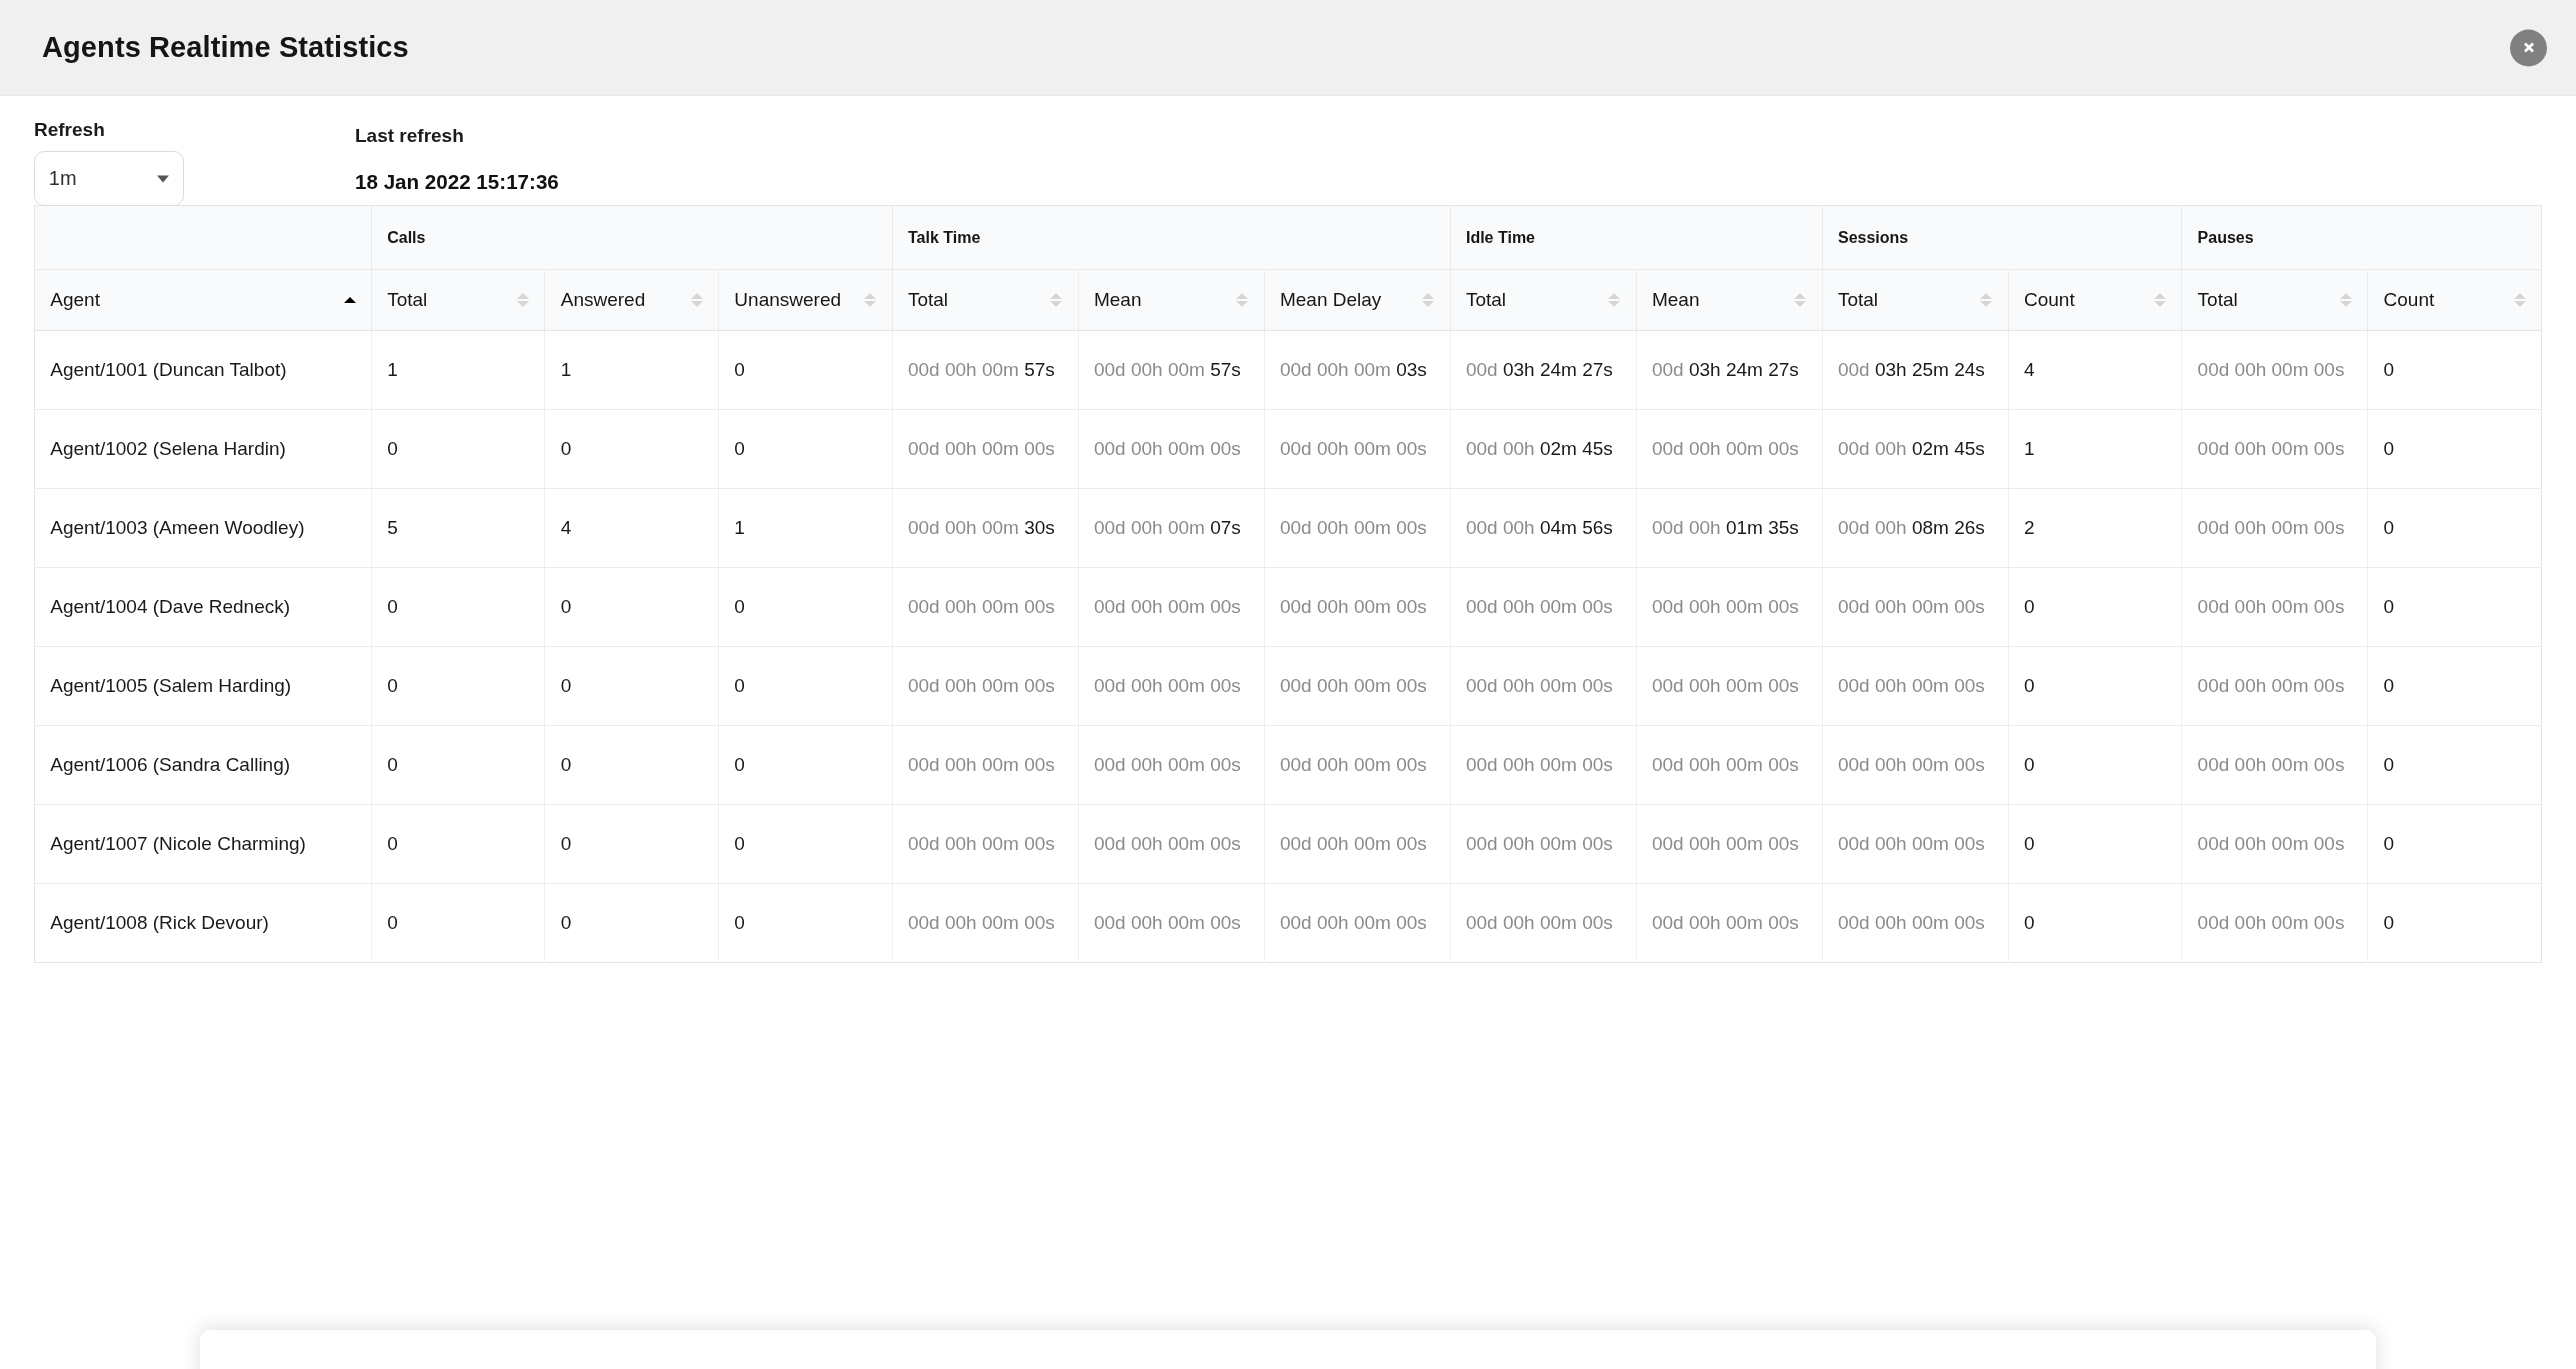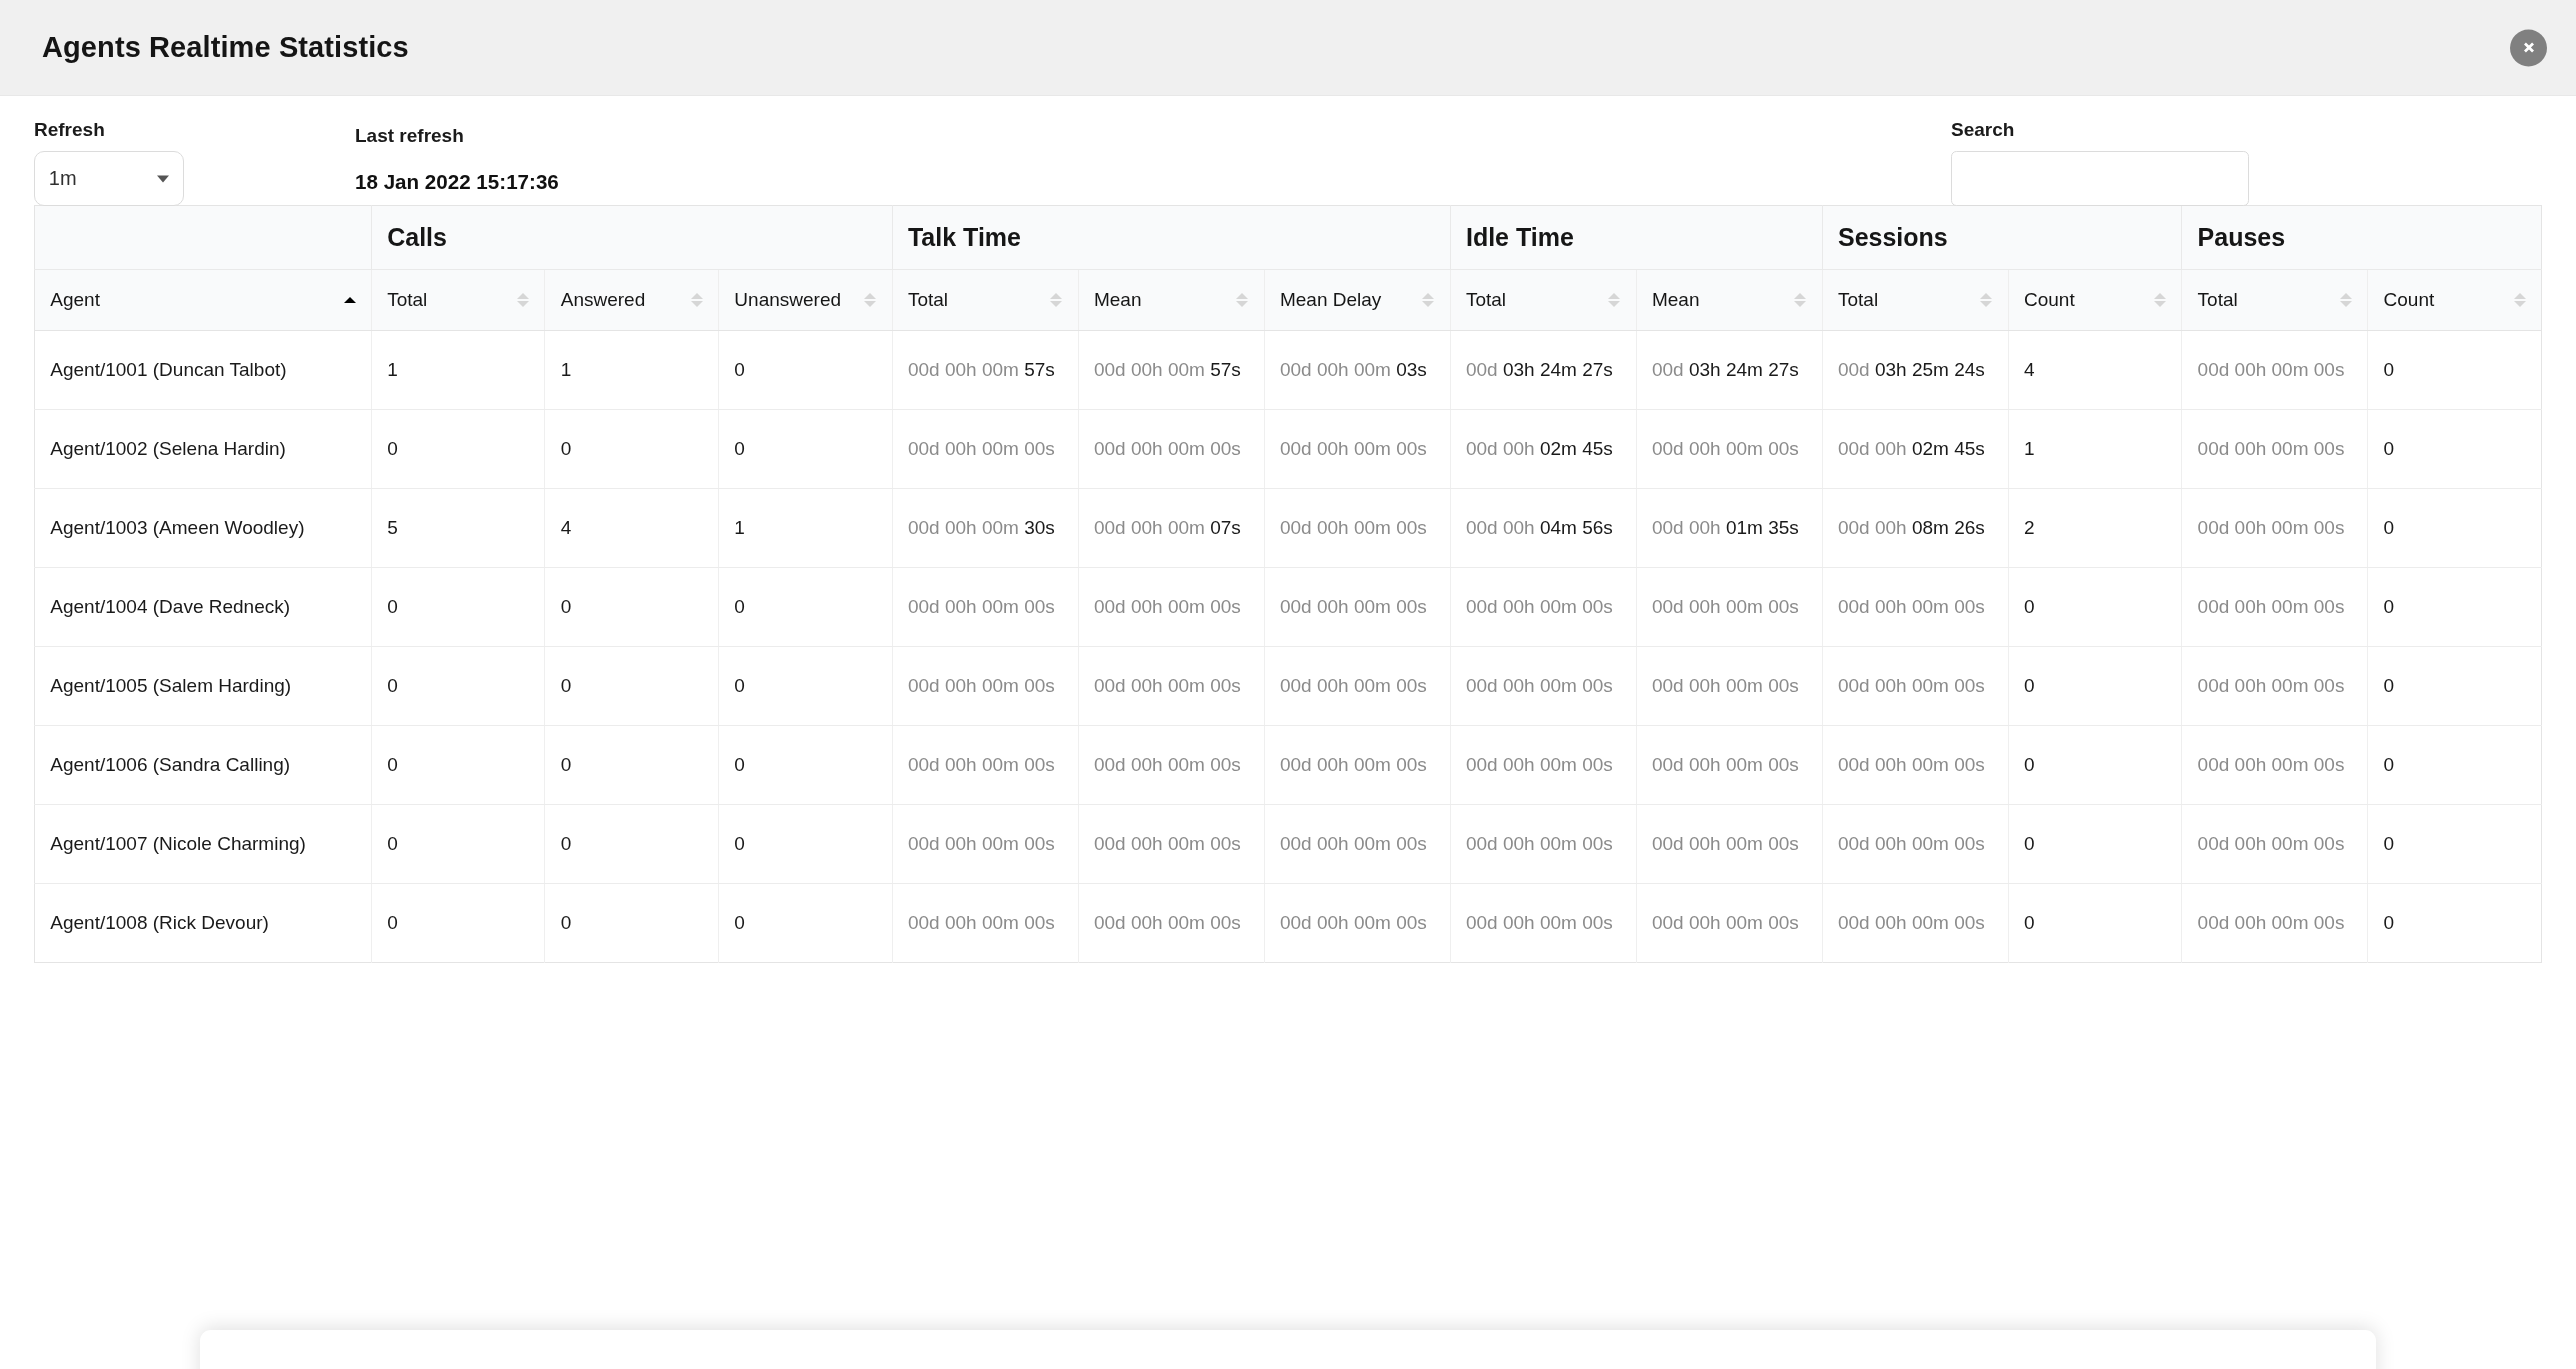--- a/index.html
+++ b/index.html
@@ -100,21 +100,21 @@
     border-collapse: collapse;
     table-layout: fixed;
     border: 0.8px solid #e4e4e4;
     background: #fff;
   }
   table.stats thead tr.group-row th {
     background: #f9fafb;
     height: 64px;
     vertical-align: middle;
     text-align: left;
-    font-size: 25px;
+    font-size: 16px;
     font-weight: bold;
     color: #161616;
     padding: 0 15.3px;
     border-bottom: 0.8px solid #e9e9e9;
   }
   table.stats thead tr.group-row th.gsep { border-left: 0.8px solid #e9e9e9; }
   table.stats thead tr.sub-row th {
     background: #f9fafb;
     height: 61px;
     vertical-align: middle;
@@ -195,24 +195,20 @@
       <span class="select-value">1m</span>
       <span class="caret"></span>
     </div>
   </div>
 
   <div class="ctl lastrefresh-block">
     <div class="ctl-label">Last refresh</div>
     <div class="lastrefresh-value">18 Jan 2022 15:17:36</div>
   </div>
 
-  <div class="ctl search-block">
-    <div class="ctl-label">Search</div>
-    <input class="search-input" type="text" placeholder="" style="">
-  </div>
 
 </div>
 
 <div class="table-wrap">
   <table class="stats">
     <colgroup>
       <col class="c-agent">
         <col class="c-calls">
         <col class="c-calls">
         <col class="c-calls">

